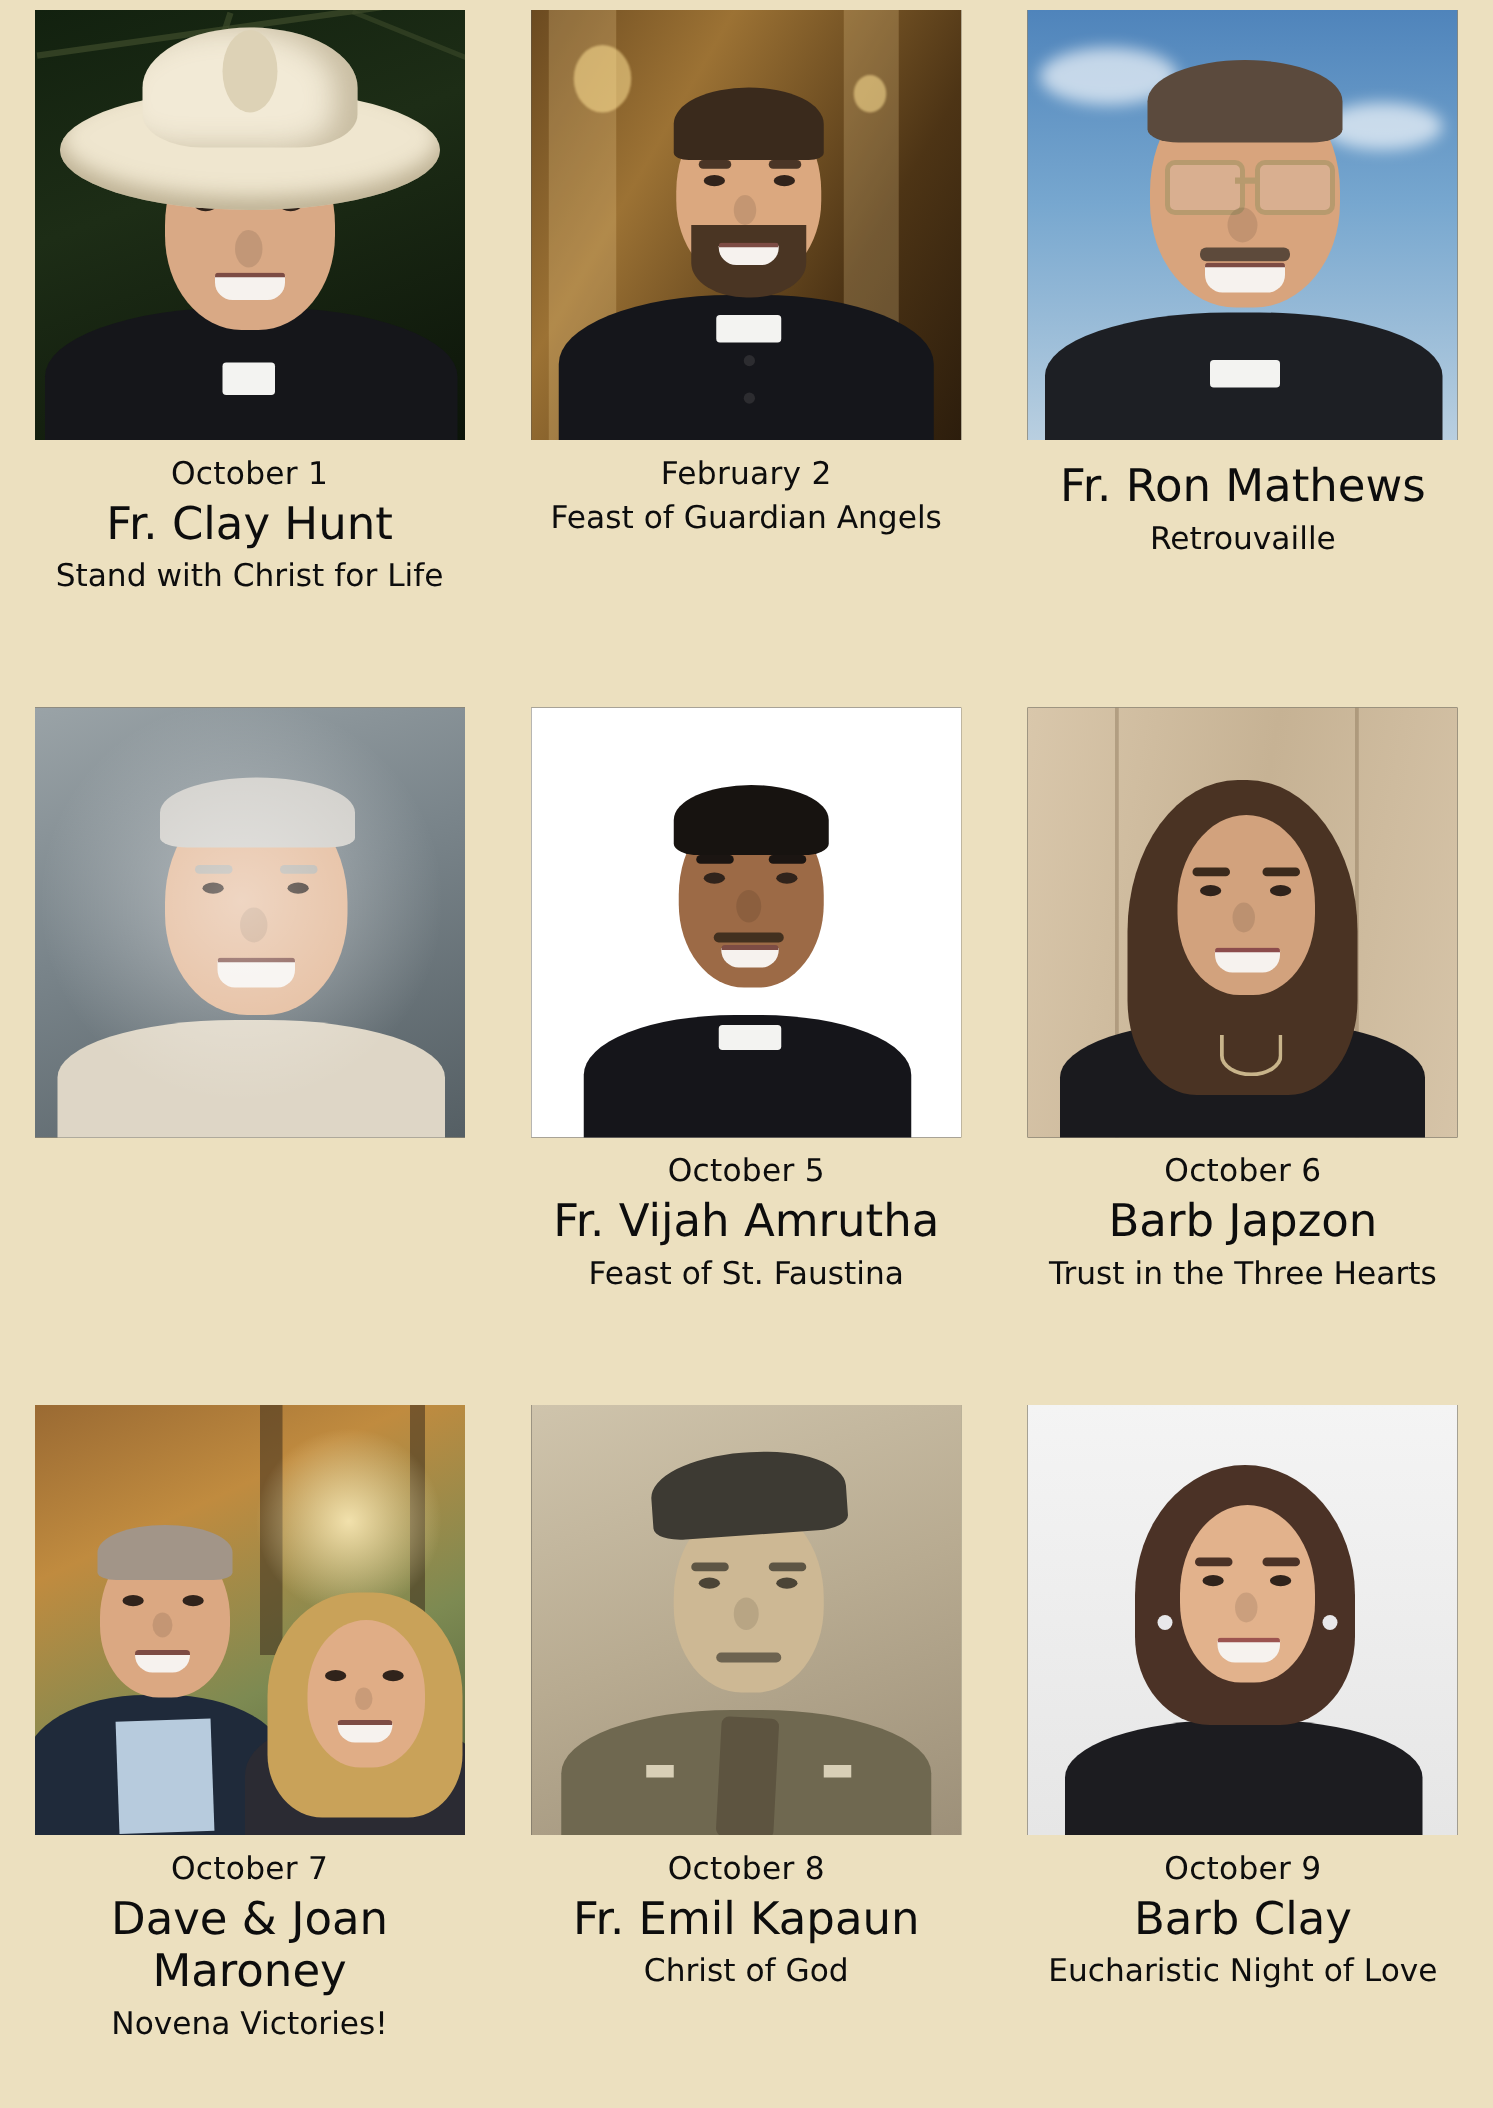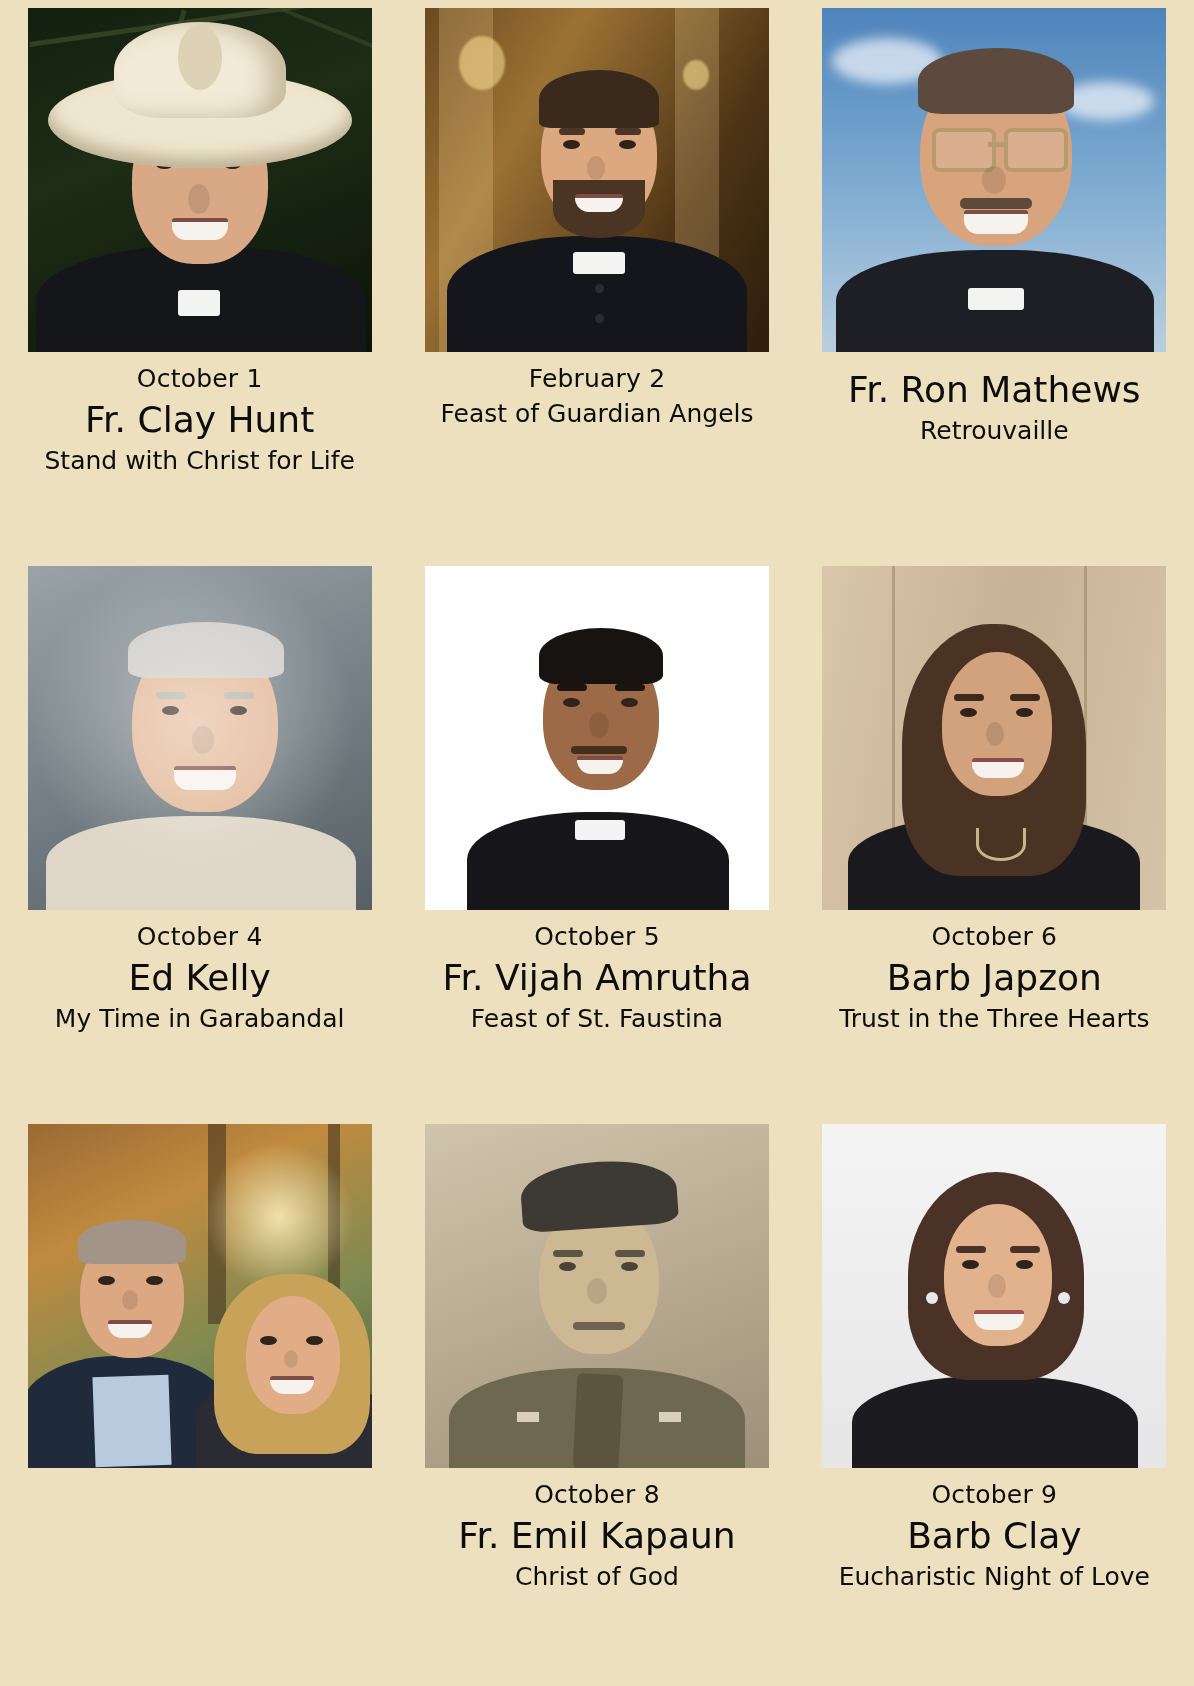--- a/index.html
+++ b/index.html
@@ -242,25 +242,20 @@
       <div class="head" style="left:104px;top:66px;width:146px;height:180px;background:#e3b897;"></div>
       <div class="hairpiece" style="left:100px;top:56px;width:156px;height:56px;background:#cfcdc8;border-radius:50% 50% 14% 14%;"></div>
       <div class="eye" style="left:134px;top:140px;"></div>
       <div class="eye" style="left:202px;top:140px;"></div>
       <div class="brow" style="left:128px;top:126px;width:30px;background:#b6b2aa;"></div>
       <div class="brow" style="left:196px;top:126px;width:30px;background:#b6b2aa;"></div>
       <div class="nose" style="left:164px;top:160px;width:22px;height:28px;"></div>
       <div class="mouth" style="left:146px;top:200px;width:62px;height:20px;"></div>
       <div class="mist"></div>
     </div>
-    <div class="caption">
-      <div class="date">October 4</div>
-      <div class="name">Ed Kelly</div>
-      <div class="topic">My Time in Garabandal</div>
-    </div>
   </div>
 
   <div class="card c5">
     <div class="photo">
       <div class="bg"></div>
       <div class="torso" style="left:42px;top:246px;width:262px;height:104px;background:#15151a;"></div>
       <div class="head" style="left:118px;top:76px;width:116px;height:148px;background:#9c6a46;"></div>
       <div class="hairpiece" style="left:114px;top:62px;width:124px;height:56px;background:#171310;border-radius:50% 50% 16% 16%;"></div>
       <div class="eye" style="left:138px;top:132px;"></div>
       <div class="eye" style="left:196px;top:132px;"></div>
@@ -318,20 +313,25 @@
       <div style="position:absolute;left:66px;top:252px;width:76px;height:90px;background:#b7cbdd;transform:rotate(-2deg);"></div>
 
       <div class="torso" style="left:168px;top:250px;width:190px;height:100px;background:#2b2b33;"></div>
       <div class="hairpiece" style="left:186px;top:150px;width:156px;height:180px;background:#c9a259;border-radius:46% 46% 28% 28%;"></div>
       <div class="head" style="left:218px;top:172px;width:94px;height:118px;background:#e0ad86;"></div>
       <div class="eye" style="left:232px;top:212px;"></div>
       <div class="eye" style="left:278px;top:212px;"></div>
       <div class="nose" style="left:256px;top:226px;width:14px;height:18px;"></div>
       <div class="mouth" style="left:242px;top:252px;width:44px;height:14px;"></div>
     </div>
+    <div class="caption">
+      <div class="date">October 7</div>
+      <div class="name">Dave &amp; Joan Maroney</div>
+      <div class="topic">Novena Victories!</div>
+    </div>
   </div>
 
   <div class="card c8">
     <div class="photo">
       <div class="bg"></div>
       <div class="torso" style="left:24px;top:244px;width:296px;height:110px;background:#6f6850;"></div>
       <div class="head" style="left:114px;top:78px;width:120px;height:152px;background:#cdb894;"></div>
       <div class="cap"></div>
       <div class="eye" style="left:134px;top:138px;background:#4b4436;"></div>
       <div class="eye" style="left:196px;top:138px;background:#4b4436;"></div>

